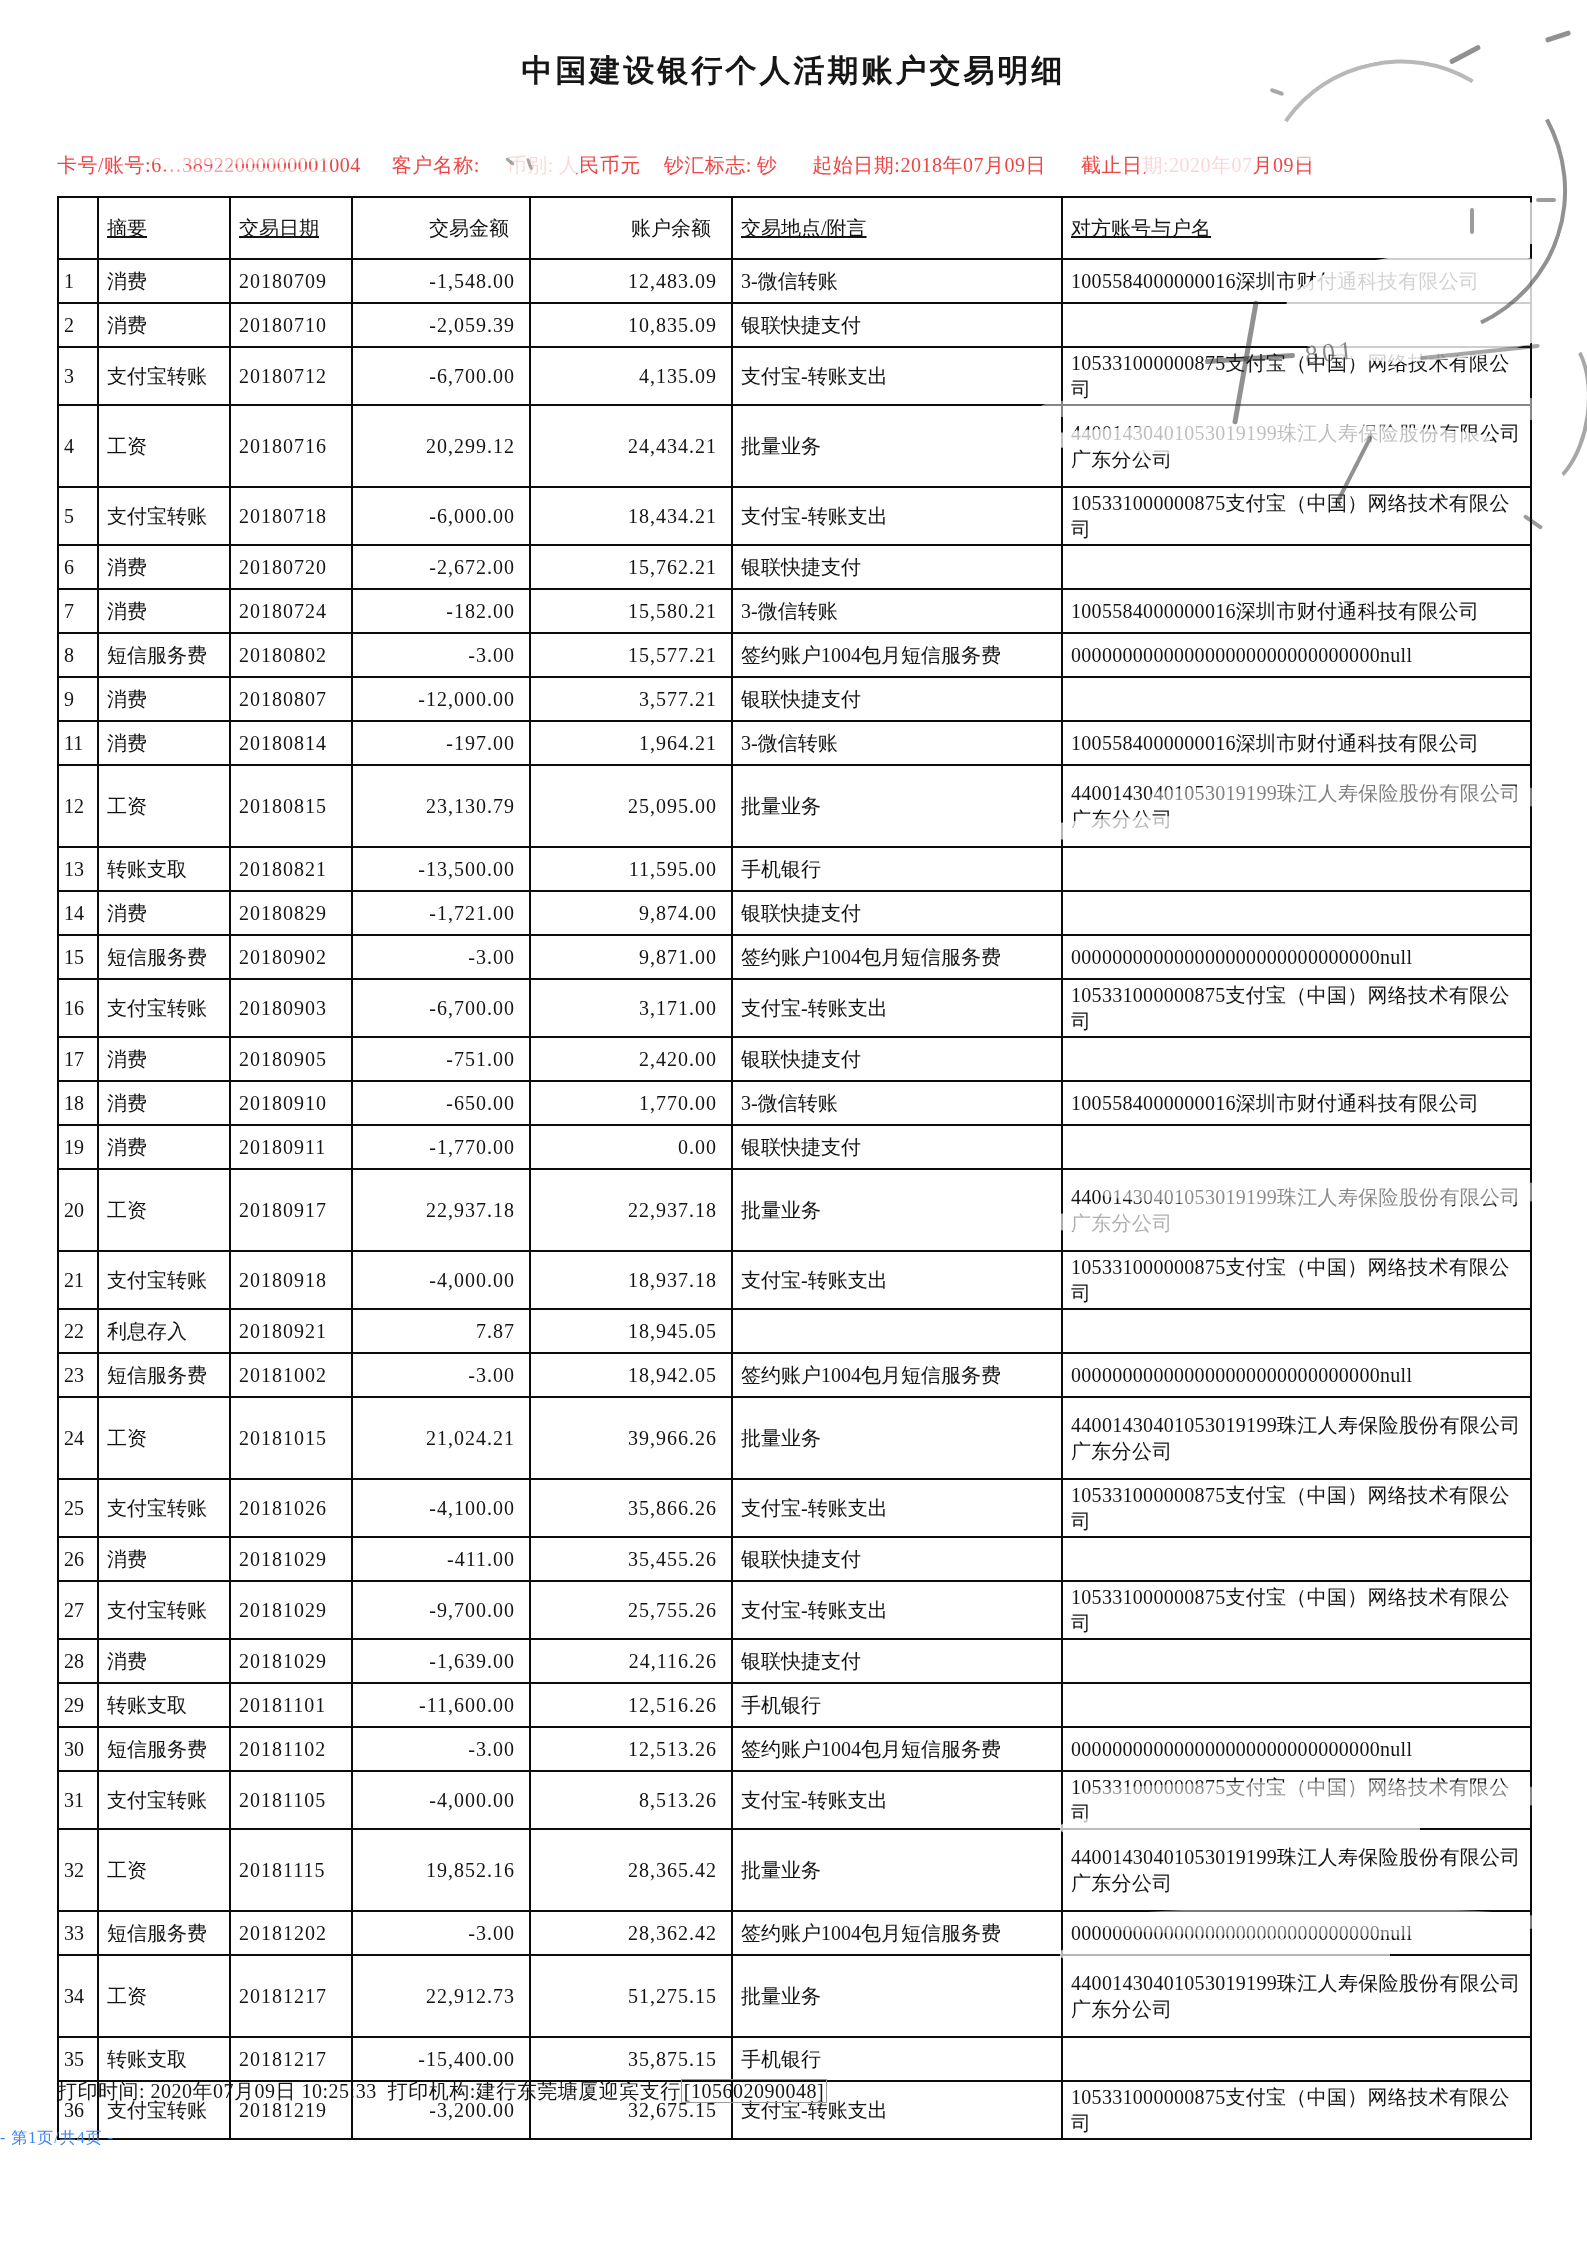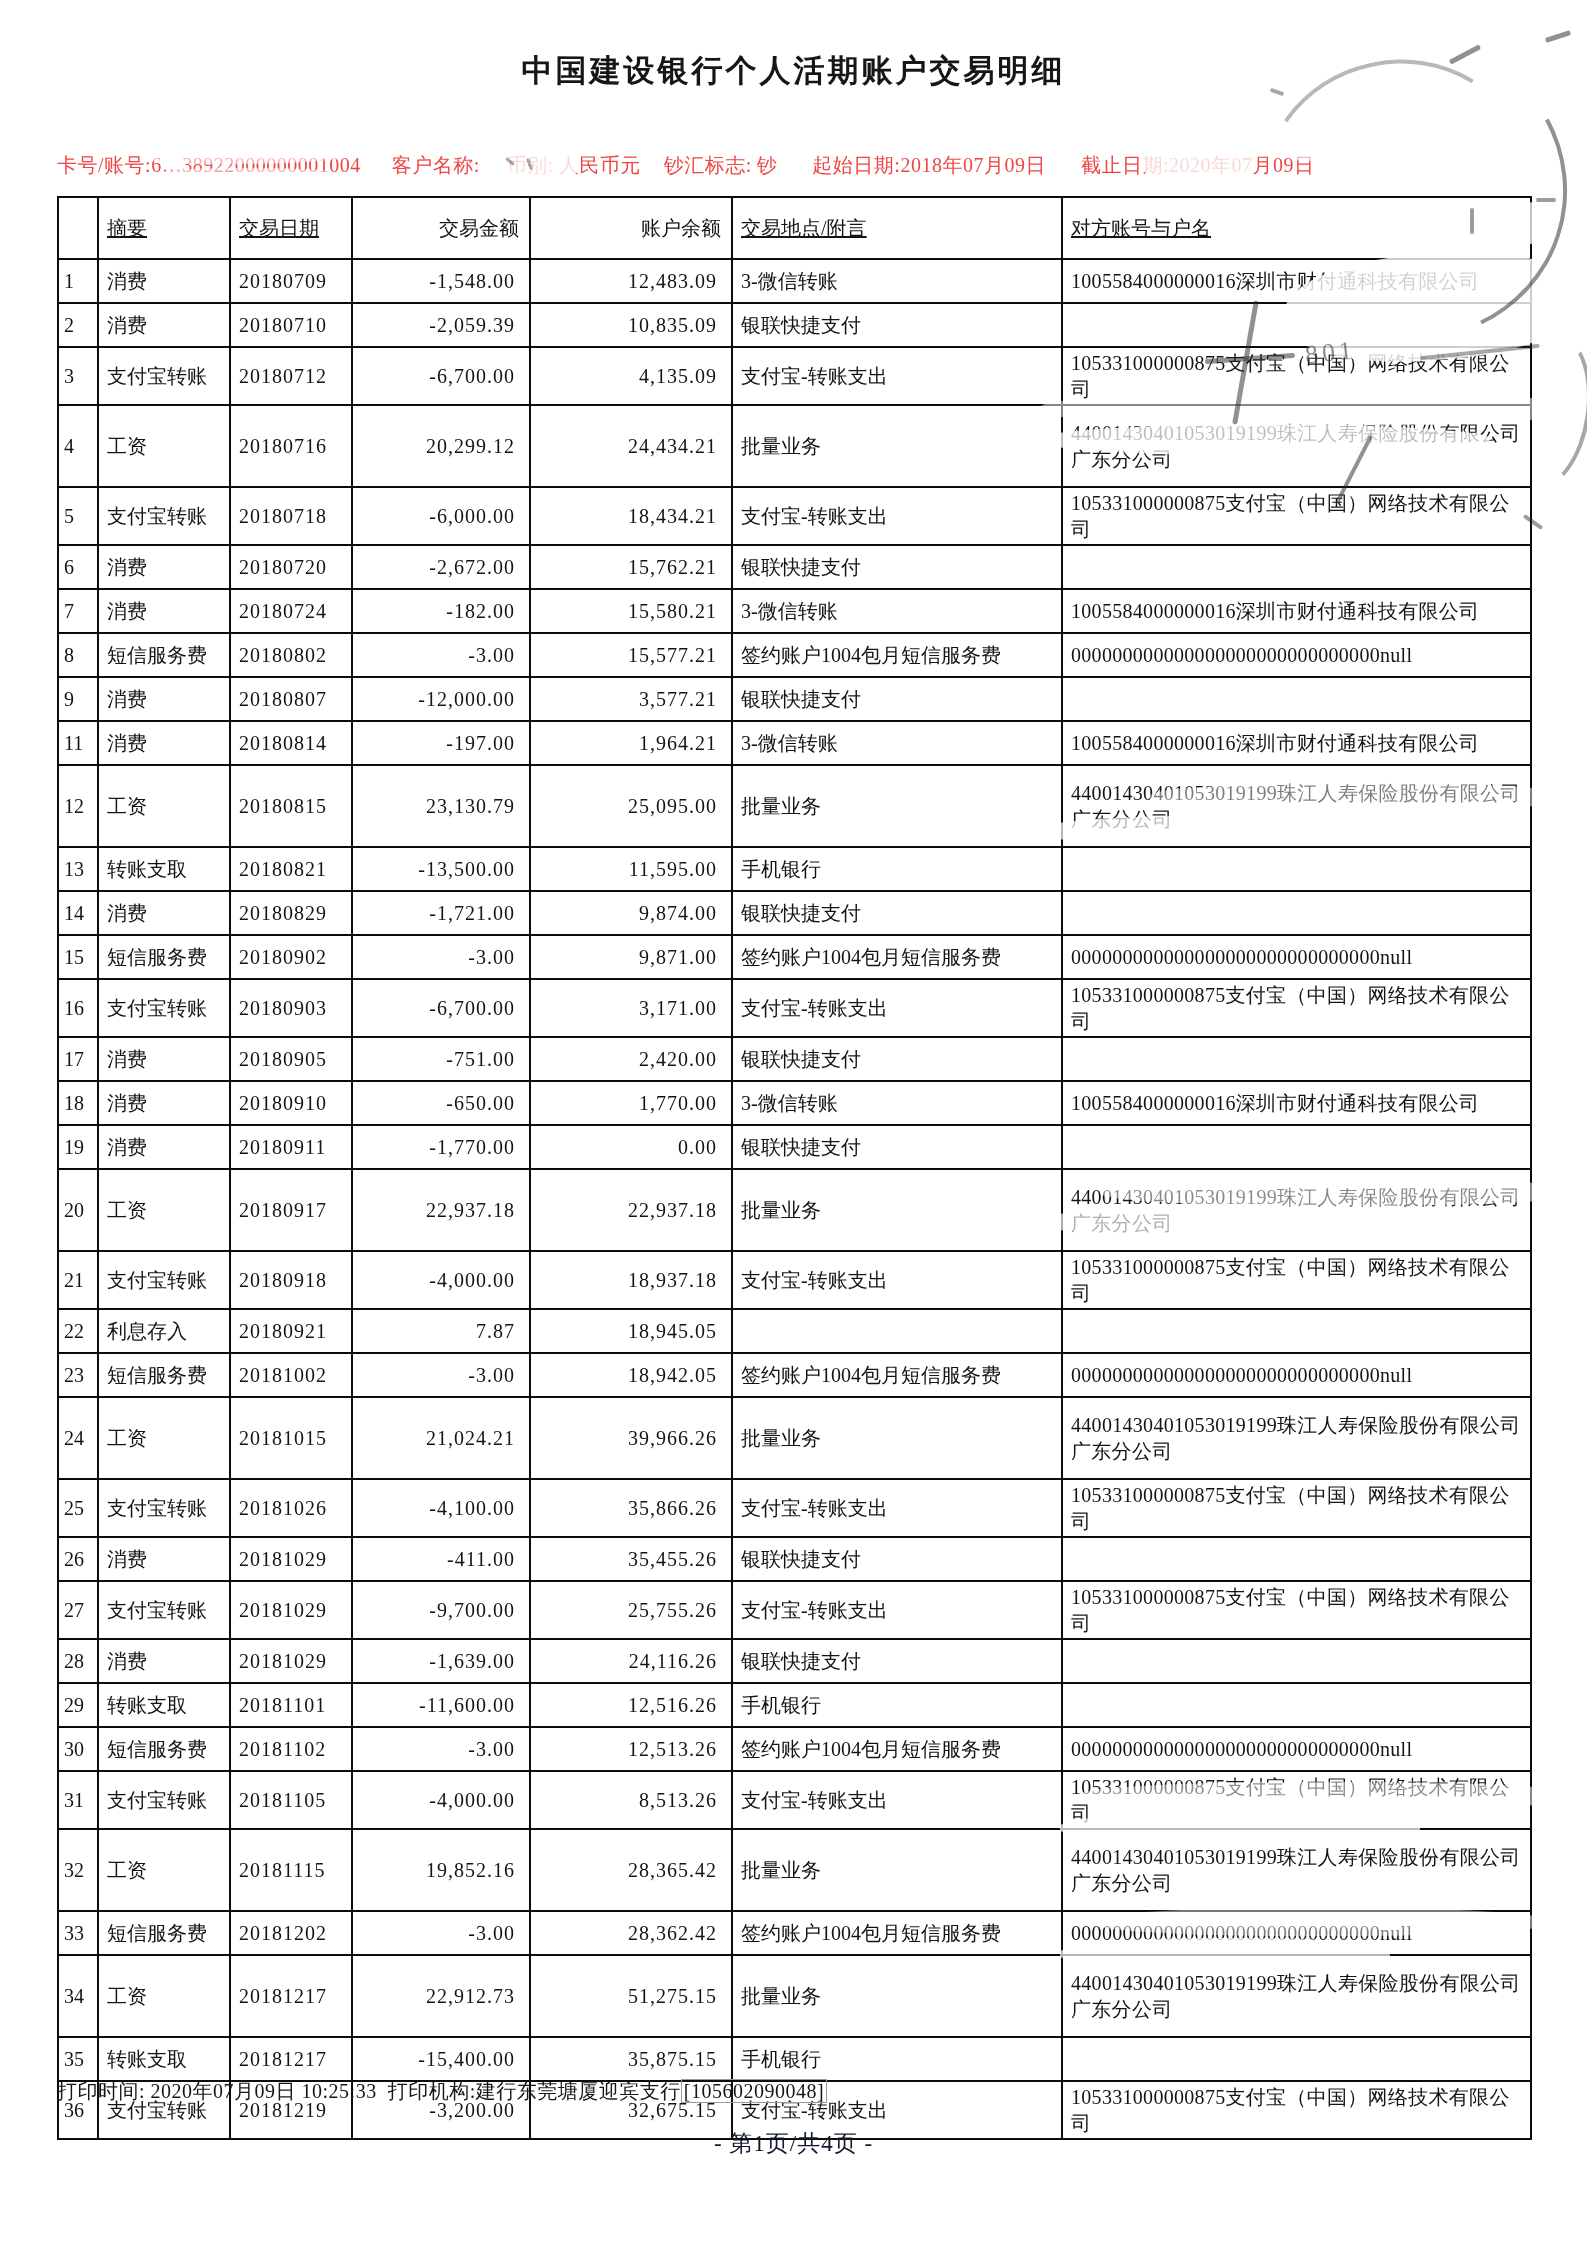--- a/index.html
+++ b/index.html
@@ -28,34 +28,34 @@
     border-collapse:collapse; table-layout:fixed; background:transparent;
   }
   .txn th, .txn td {
     border:2px solid #0c0c0c; font-weight:normal; font-size:20px;
     padding:2px 8px; vertical-align:middle; overflow:hidden; color:#141414;
   }
   .txn thead tr { height:62px; }
   .txn tbody tr.single { height:44px; }
   .txn tbody tr.double { height:82px; }
   th.h-left { text-align:left;text-decoration:underline; }
-  th.h-right { text-align:right; padding-right:10px; }
+  th.h-right { text-align:right; padding-right:20px; }
   td.c-num { text-align:left; padding-left:5px; padding-right:2px; }
   td.c-amount, td.c-balance { text-align:right; padding-right:14px; letter-spacing:1px; }
   td.c-date { letter-spacing:1px; }
   td.c-party { line-height:26px; letter-spacing:0.3px; }
   .party2 { display:block; }
   .footer-line {
     position:absolute; top:2078px; left:57px; font-size:20px;
     letter-spacing:0.5px; color:#151515; white-space:nowrap;
   }
   .code-box { border:1px solid #9a9a9a; padding:0 2px; }
   .page-line {
     position:absolute; top:2128px; left:0; width:100%;
-    text-align:center; font-size:23px; color:#0f172a; letter-spacing:1px;
+    text-align:left; font-size:16px; color:#3b82f6; letter-spacing:1px;
   }
   
   .artifact { position:absolute; pointer-events:none; }
   .wo { background:#ffffff; border-radius:45%; z-index:5; }
   .stroke { background:rgba(35,35,35,0.5); z-index:6; border-radius:2px; }
   .arc { border:4px solid transparent; border-radius:50%; z-index:6; background:transparent; }
   .seal-text {
     z-index:6; font-size:26px; color:rgba(45,45,45,0.55);
     font-family:"Liberation Serif",serif; letter-spacing:4px;
   }

